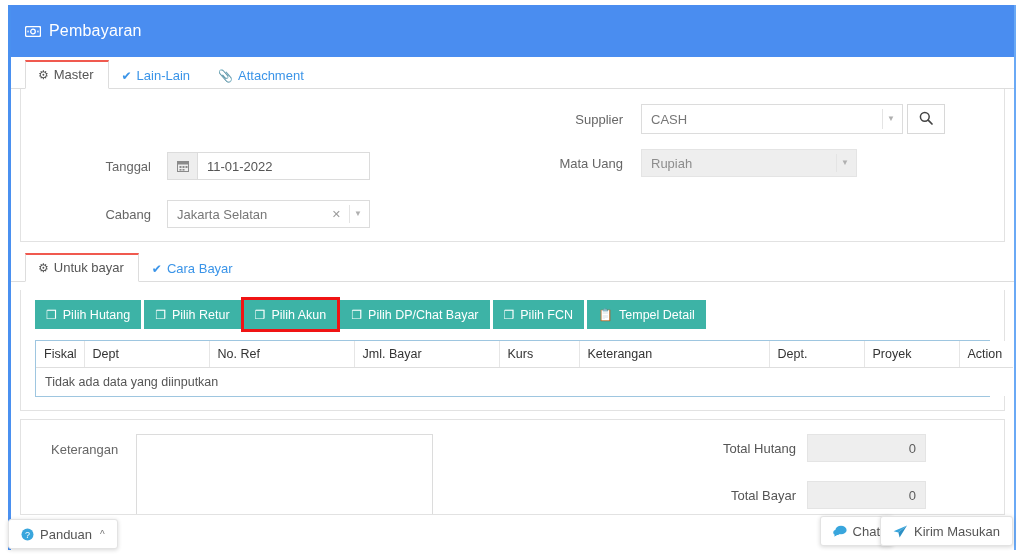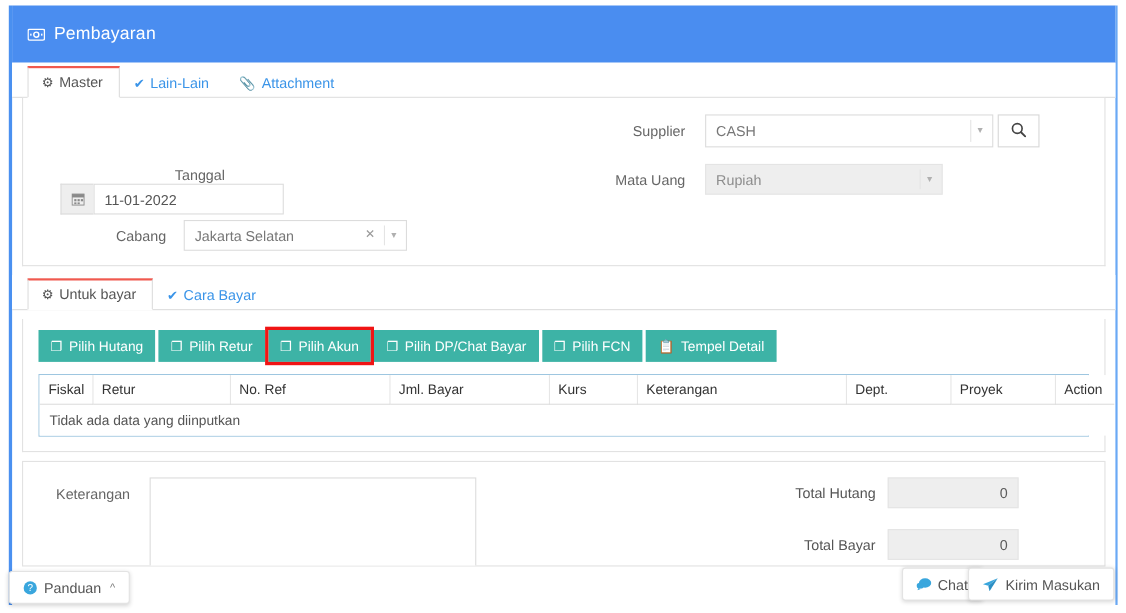--- a/index.html
+++ b/index.html
@@ -358,21 +358,21 @@
     </div>
     <div class="tab">
       <span class="t-ico">📎</span>
       <span>Attachment</span>
     </div>
   </div>
 
   <div class="panel panel-master">
 
 
-    <div class="form-row" style="left:18px; top:63px;flex-direction:column;">
+    <div class="form-row" style="left:18px; top:63px;">
       <div class="f-label" style="width:112px;">Tanggal</div>
       <div class="date-group" style="margin-left:16px;">
         <div class="date-addon">
           <svg width="12" height="12" viewBox="0 0 12 12" aria-hidden="true">
             <rect x="0.5" y="1.5" width="11" height="10" fill="none" stroke="#8a8a8a" stroke-width="1"></rect>
             <rect x="0.5" y="1.5" width="11" height="3" fill="#8a8a8a"></rect>
             <rect x="2.5" y="6" width="2" height="2" fill="#8a8a8a"></rect>
             <rect x="5.5" y="6" width="2" height="2" fill="#8a8a8a"></rect>
             <rect x="8.5" y="6" width="2" height="2" fill="#8a8a8a"></rect>
             <rect x="2.5" y="9" width="2" height="1.6" fill="#8a8a8a"></rect>
@@ -469,21 +469,21 @@
           <col style="width:145px">
             <col style="width:80px">
             <col style="width:190px">
           <col style="width:95px">
             <col style="width:95px">
             <col style="width:54px">
         </colgroup>
         <thead>
           <tr>
             <th>Fiskal</th>
-            <th>Retur</th>
+            <th>Dept</th>
             <th>No. Ref</th>
             <th>Jml. Bayar</th>
             <th>Kurs</th>
             <th>Keterangan</th>
             <th>Dept.</th>
             <th>Proyek</th>
             <th>Action</th>
           </tr>
         </thead>
         <tbody>

